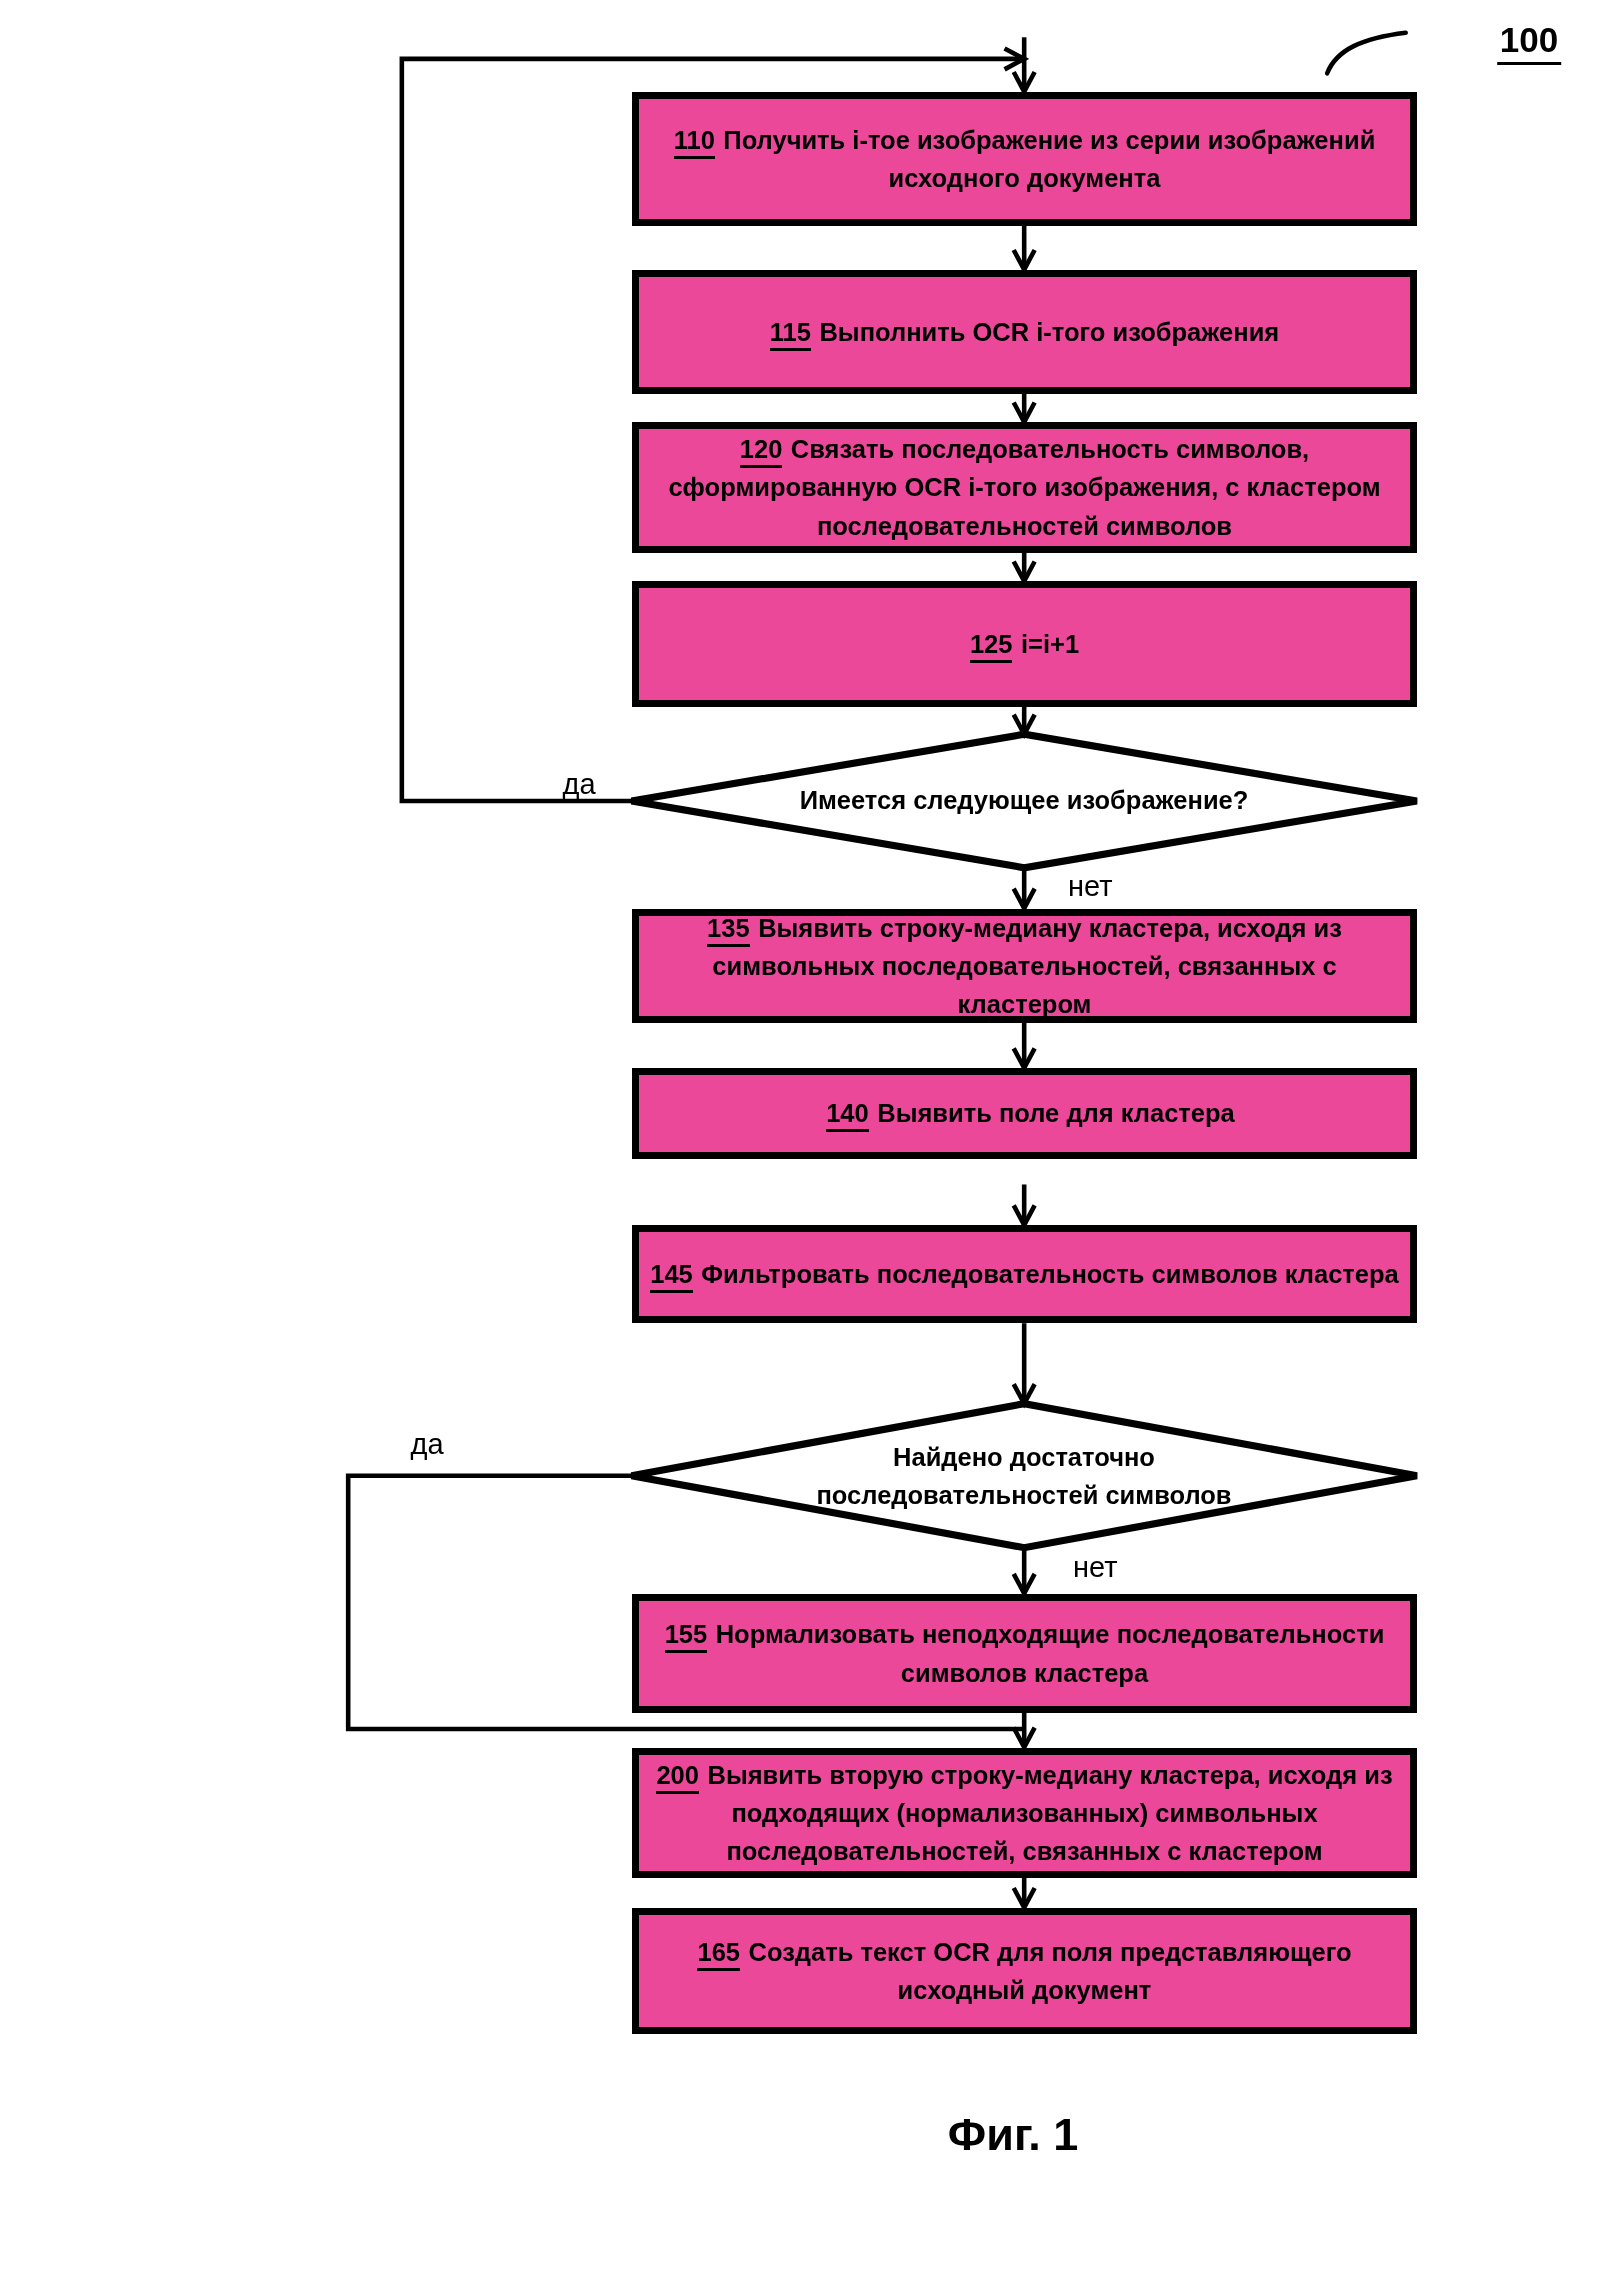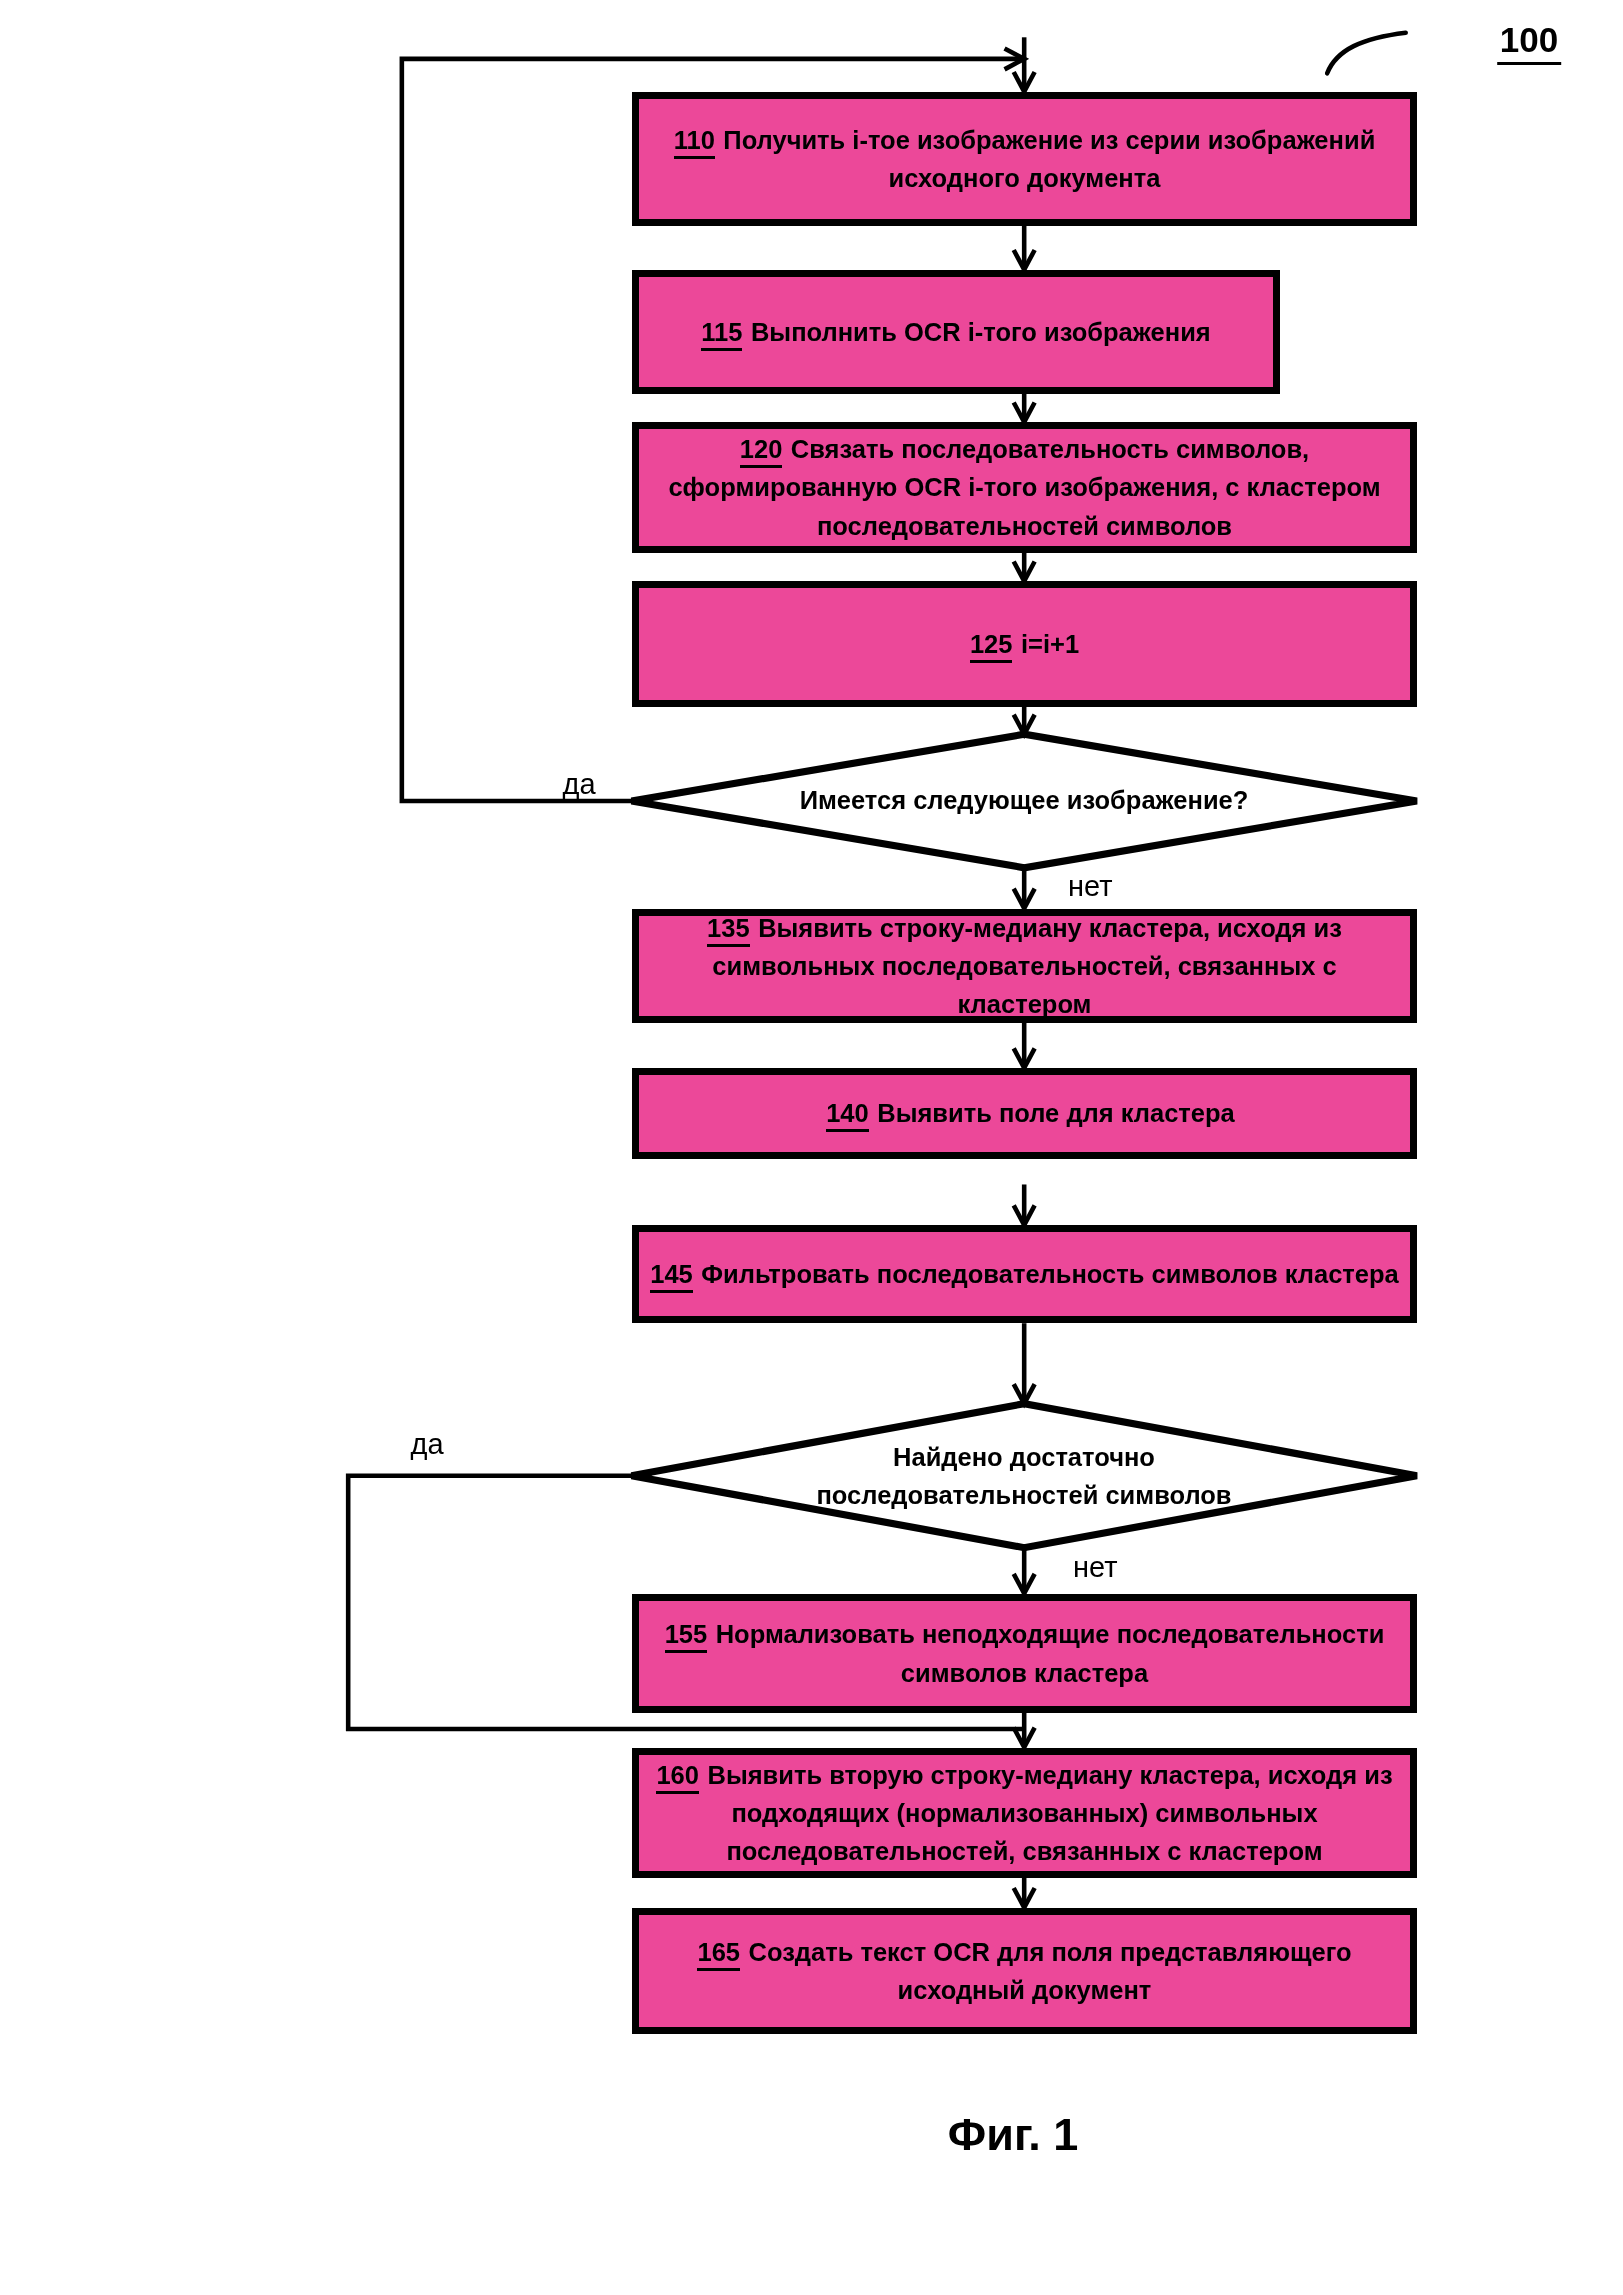--- a/index.html
+++ b/index.html
@@ -58,21 +58,21 @@
   <path d="M1565,2617 L1565,2670" fill="none" stroke="#000" stroke-width="7" marker-end="url(#arr)"></path>
   <path d="M1565,2868 L1565,2915" fill="none" stroke="#000" stroke-width="7" marker-end="url(#arr)"></path>
 
   <path d="M2028,112 C2042,76 2082,58 2148,50" fill="none" stroke="#000" stroke-width="7" stroke-linecap="round"></path>
 </svg>
 
 <div class="node" style="left:632px;top:92px;width:785px;height:134px;">
   <div class="label"><span class="num">110</span><span class="txt">Получить i-тое изображение из серии изображений
 исходного документа</span></div>
 </div>
-<div class="node" style="left:632px;top:270px;width:648px;height:124px;">
+<div class="node" style="left:632px;top:270px;width:785px;height:124px;">
   <div class="label"><span class="num">115</span><span class="txt">Выполнить OCR i-того изображения</span></div>
 </div>
 <div class="node" style="left:632px;top:422px;width:785px;height:131px;">
   <div class="label"><span class="num">120</span><span class="txt">Связать последовательность символов,
 сформированную OCR i-того изображения, с кластером
 последовательностей символов</span></div>
 </div>
 <div class="node" style="left:632px;top:581px;width:785px;height:126px;">
   <div class="label"><span class="num">125</span><span class="txt">i=i+1</span></div>
 </div>
@@ -84,21 +84,21 @@
   <div class="label"><span class="num">140</span><span class="txt">Выявить поле для кластера</span></div>
 </div>
 <div class="node" style="left:632px;top:1225px;width:785px;height:98px;">
   <div class="label"><span class="num">145</span><span class="txt">Фильтровать последовательность символов кластера</span></div>
 </div>
 <div class="node" style="left:632px;top:1594px;width:785px;height:119px;">
   <div class="label"><span class="num">155</span><span class="txt">Нормализовать неподходящие последовательности
 символов кластера</span></div>
 </div>
 <div class="node" style="left:632px;top:1748px;width:785px;height:130px;">
-  <div class="label"><span class="num">160</span><span class="txt">Выявить вторую строку-медиану кластера, исходя из
+  <div class="label"><span class="num">200</span><span class="txt">Выявить вторую строку-медиану кластера, исходя из
 подходящих (нормализованных) символьных
 последовательностей, связанных с кластером</span></div>
 </div>
 <div class="node" style="left:632px;top:1908px;width:785px;height:126px;">
   <div class="label"><span class="num">165</span><span class="txt">Создать текст OCR для поля представляющего
 исходный документ</span></div>
 </div>
 
 <div class="dlabel" style="left:1024px;top:800px;">
   <div class="txt">Имеется следующее изображение?</div>

